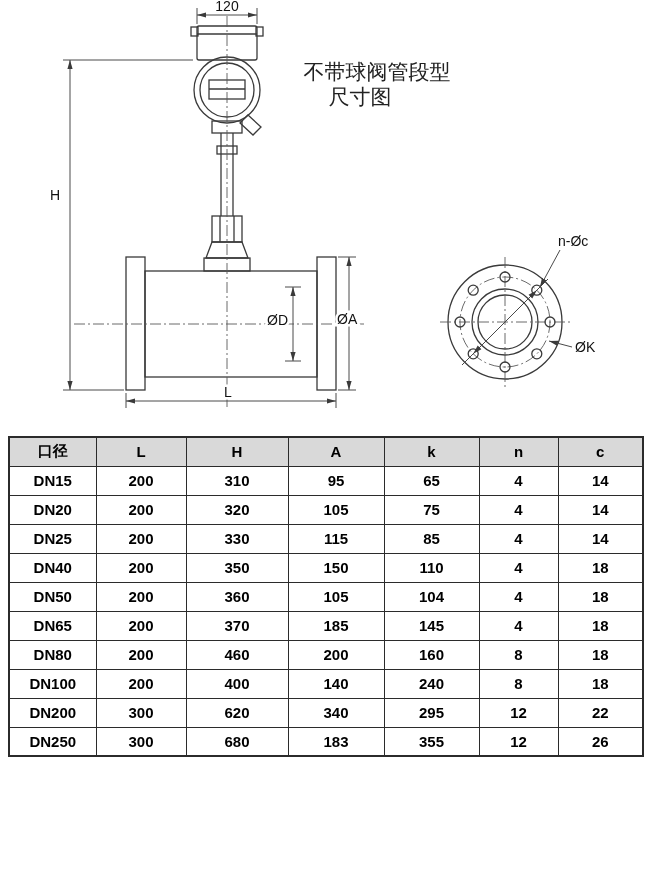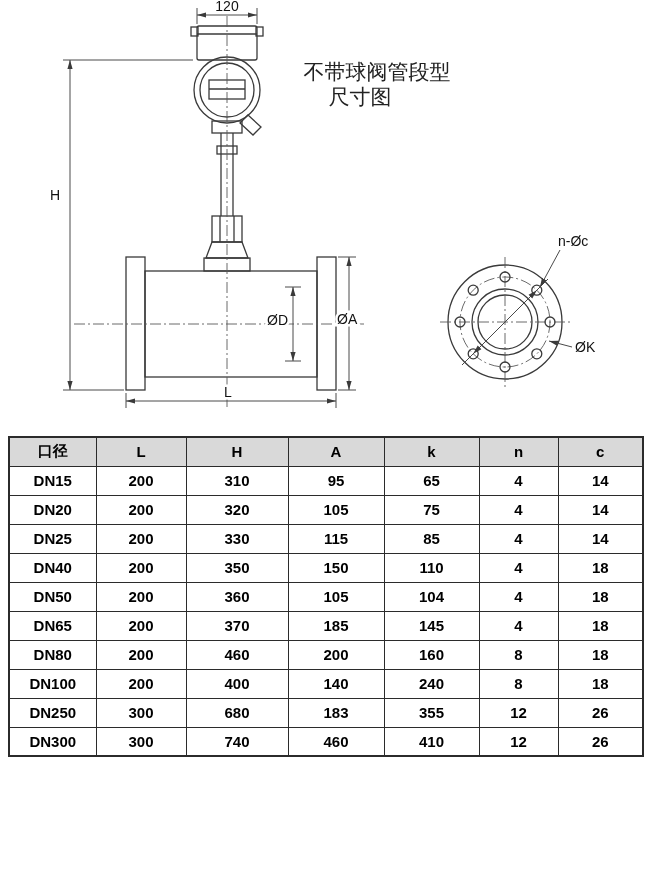--- a/index.html
+++ b/index.html
@@ -219,31 +219,31 @@
       <tr>
         <td>DN100</td>
         <td>200</td>
         <td>400</td>
         <td>140</td>
         <td>240</td>
         <td>8</td>
         <td>18</td>
       </tr>
       <tr>
+        <td>DN200</td>
+        <td>300</td>
+        <td>620</td>
+        <td>340</td>
+        <td>295</td>
+        <td>12</td>
+        <td>22</td>
+      </tr>
+      <tr>
         <td>DN250</td>
         <td>300</td>
         <td>680</td>
         <td>183</td>
         <td>355</td>
         <td>12</td>
         <td>26</td>
       </tr>
-      <tr>
-        <td>DN300</td>
-        <td>300</td>
-        <td>740</td>
-        <td>460</td>
-        <td>410</td>
-        <td>12</td>
-        <td>26</td>
-      </tr>
     </tbody>
 </table>
 
 </body></html>

